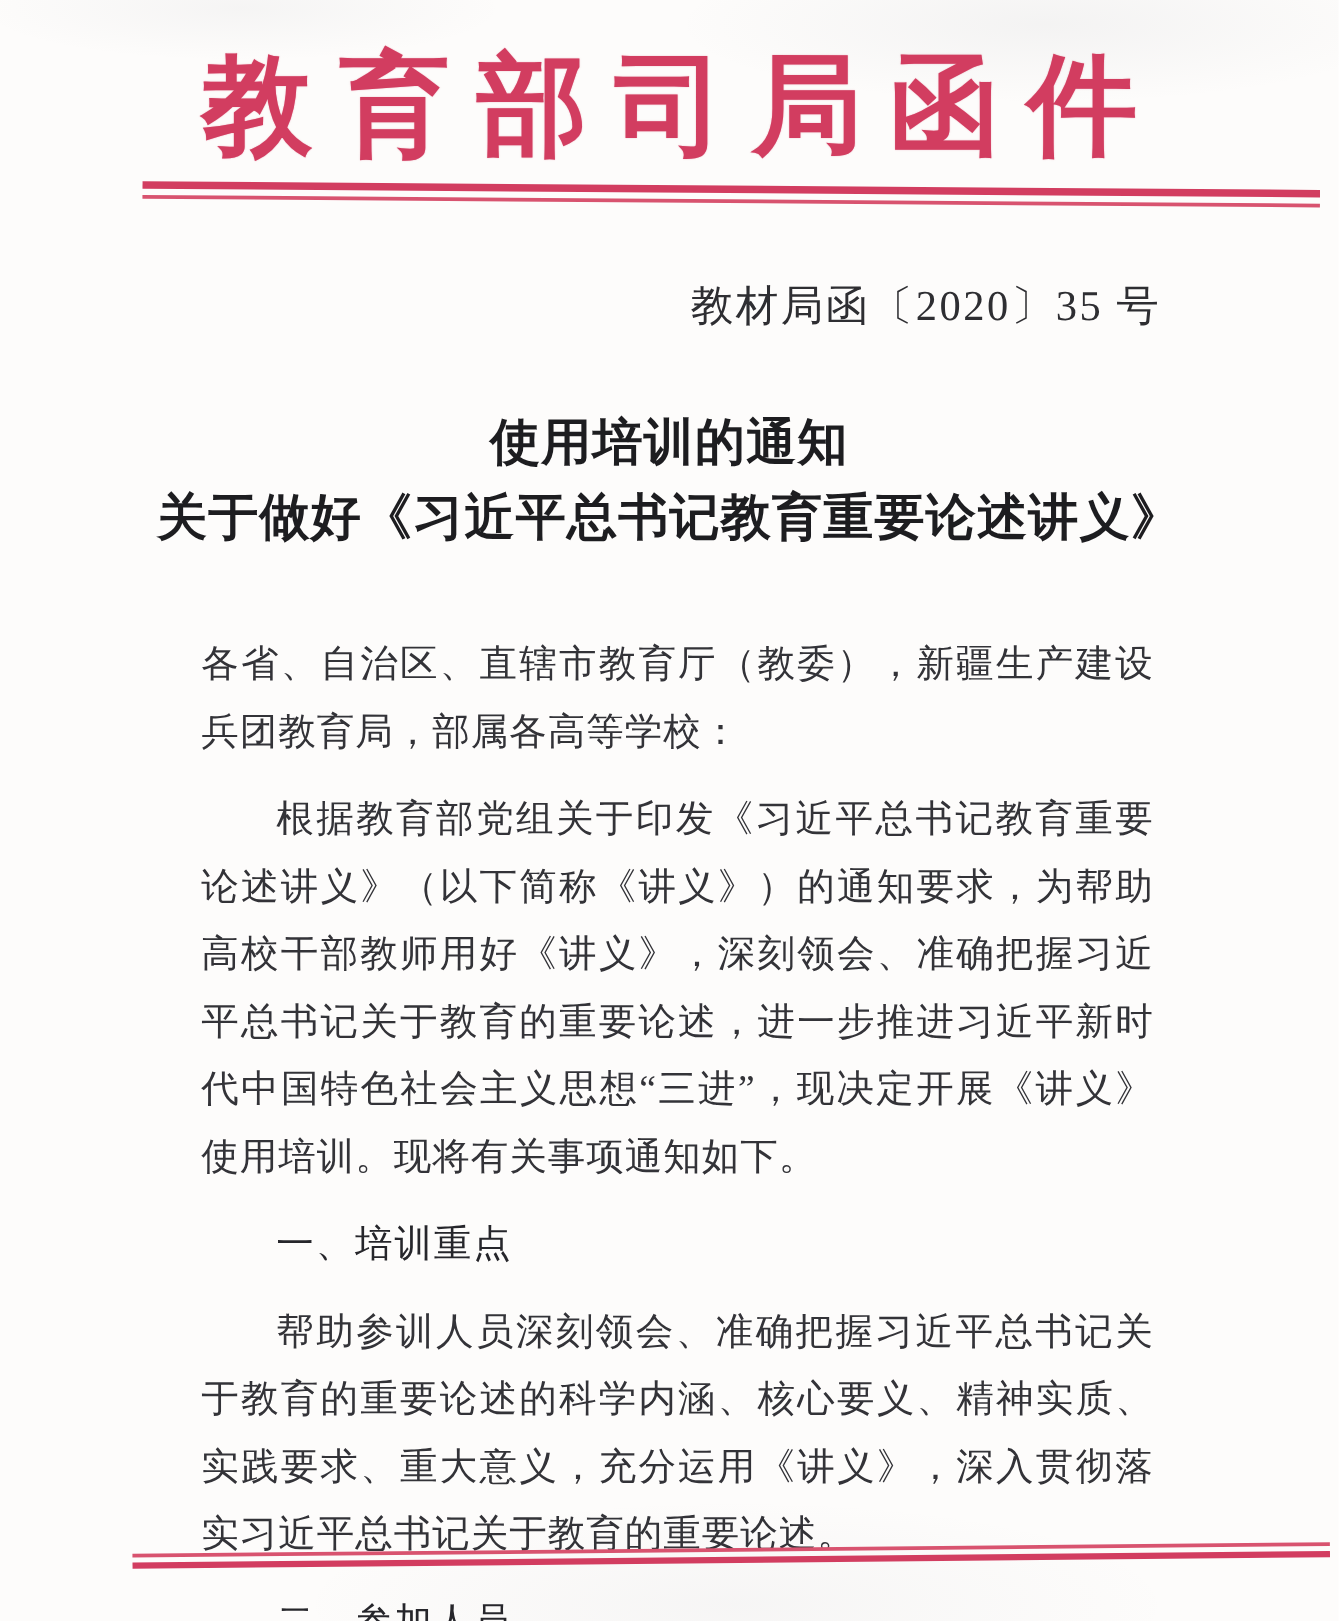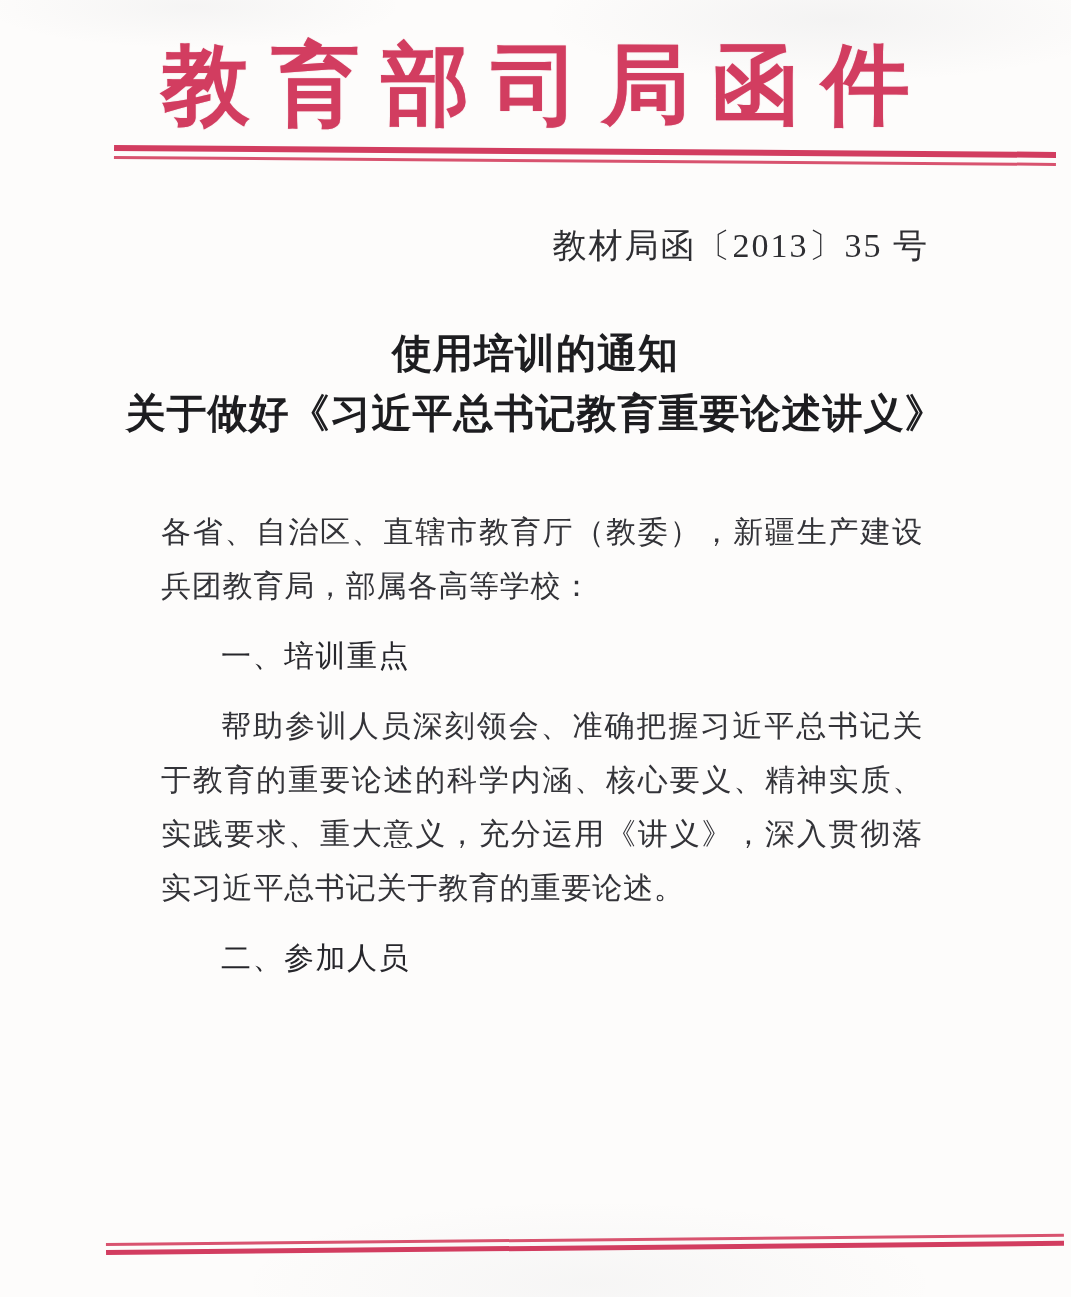--- a/index.html
+++ b/index.html
@@ -122,29 +122,30 @@
 <div class="page">
 
   <div class="masthead">教育部司局函件</div>
 
   <div class="rule-top">
     <div class="bar-thick"></div>
     <div class="bar-gap"></div>
     <div class="bar-thin"></div>
   </div>
 
-  <div class="doc-number">教材局函〔2013〕35 号</div>
+  <div class="doc-number">教材局函〔2020〕35 号</div>
 
   <div class="doc-title">
     <div>使用培训的通知</div>
     <div>关于做好《习近平总书记教育重要论述讲义》</div>
   </div>
 
   <div class="body-block">
     <p class="salutation">各省、自治区、直辖市教育厅（教委），新疆生产建设兵团教育局，部属各高等学校：</p>
+    <p class="para-indent">根据教育部党组关于印发《习近平总书记教育重要论述讲义》（以下简称《讲义》）的通知要求，为帮助高校干部教师用好《讲义》，深刻领会、准确把握习近平总书记关于教育的重要论述，进一步推进习近平新时代中国特色社会主义思想“三进”，现决定开展《讲义》使用培训。现将有关事项通知如下。</p>
     <p class="section-heading">一、培训重点</p>
     <p class="para-indent">帮助参训人员深刻领会、准确把握习近平总书记关于教育的重要论述的科学内涵、核心要义、精神实质、实践要求、重大意义，充分运用《讲义》，深入贯彻落实习近平总书记关于教育的重要论述。</p>
     <p class="section-heading">二、参加人员</p>
   </div>
 
   <div class="rule-bottom">
     <div class="bar-thin"></div>
     <div class="bar-gap"></div>
     <div class="bar-thick"></div>
   </div>

